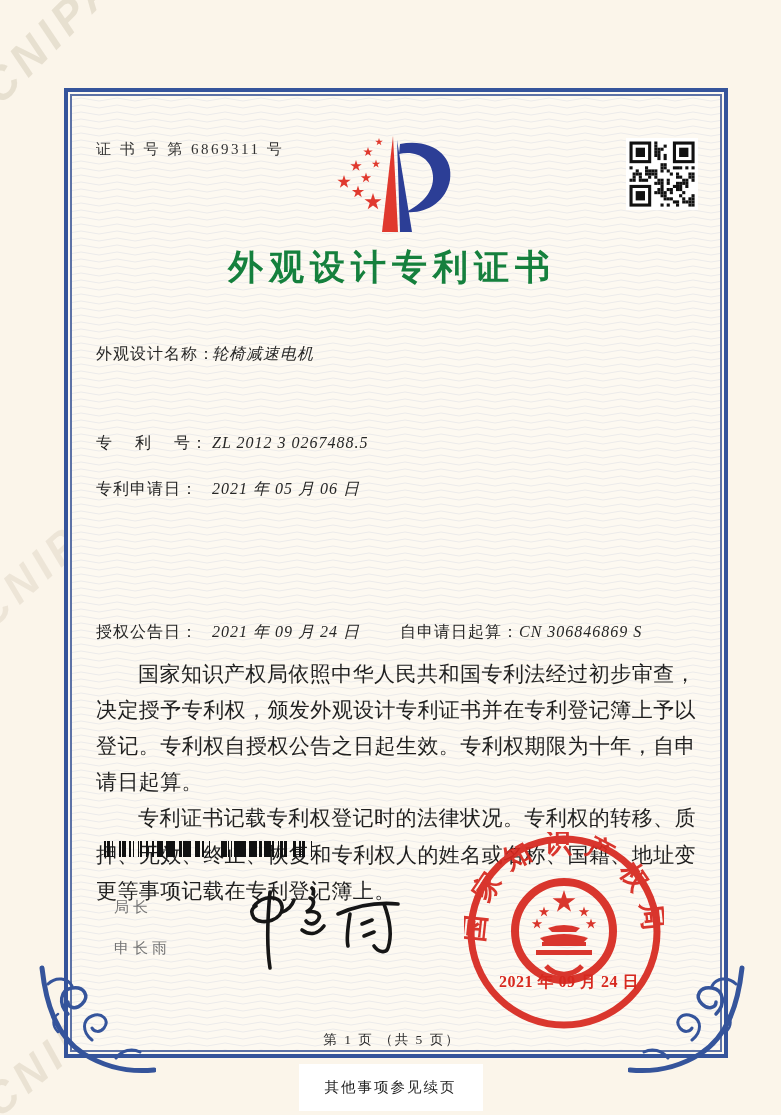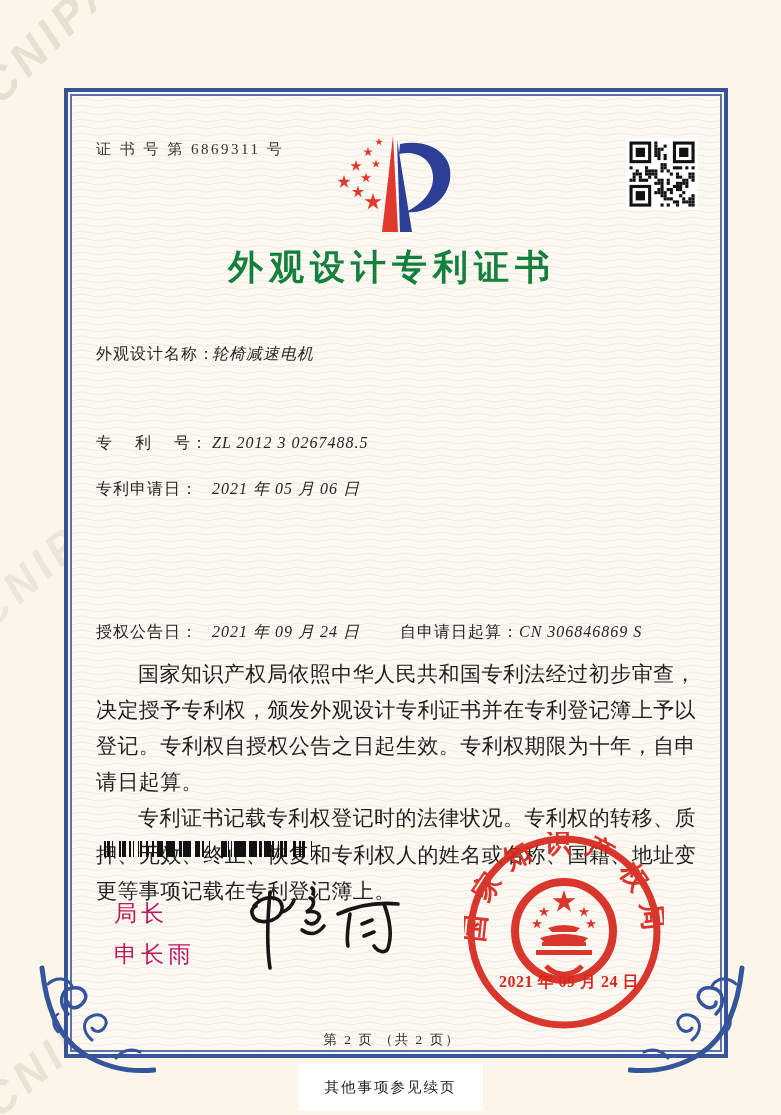--- a/index.html
+++ b/index.html
@@ -29,22 +29,22 @@
          font-weight:bold;color:#15803d;letter-spacing:6px;}
   .field-row{left:96px;font-size:16px;color:#262626;white-space:nowrap;}
   .flabel{display:inline-block;width:116px;white-space:pre;letter-spacing:1px;}
   .fvalue{letter-spacing:1px;font-style:italic;}
   .pair2{position:absolute;left:304px;top:0;}
   .pair2 .flabel{width:auto;}
   .body-text{left:96px;top:656px;width:600px;font-size:21px;line-height:1.72;
              color:#1f1f1f;text-align:justify;}
   .body-text p{margin:0;text-indent:2em;letter-spacing:.4px;}
   .barcode{left:104px;top:841px;}
-  .sig-label{left:114px;font-size:23px;font-family:Liberation Mono, monospace;
-             color:#be185d;letter-spacing:4px;}
+  .sig-label{left:114px;font-size:15px;font-family:Liberation Mono, monospace;
+             color:#737373;letter-spacing:4px;}
   .sig-svg{left:226px;top:868px;}
   .seal{left:464px;top:832px;}
   .seal-date{left:490px;top:972px;width:158px;text-align:center;font-size:16px;
              color:#d7281f;letter-spacing:.5px;font-weight:bold;white-space:nowrap;}
   .page-info{left:64px;top:1031px;width:656px;text-align:center;font-size:13.5px;
              letter-spacing:2px;color:#2c2c2c;}
   .cont-note{left:0;top:1064px;width:781px;text-align:center;}
   .cont-note span{display:inline-block;background:#fff;padding:14px 26px;
              font-size:14.5px;letter-spacing:2px;color:#1f1f1f;}
 </style>
@@ -368,19 +368,19 @@
         <use href="#st2" transform="translate(127,92) scale(5.5)"></use>
         <path d="M76,106 Q100,98 124,106 L120,110 L80,110 Z" stroke="none"></path>
         <path d="M84,96 Q100,90 116,96 L112,100 L88,100 Z" stroke="none"></path>
         <rect x="78" y="110" width="44" height="4" stroke="none"></rect>
         <rect x="72" y="118" width="56" height="5" stroke="none"></rect>
         <path d="M82,134 A24,24 0 0 0 118,134" fill="none" stroke-width="5"></path>
       </g>
     </svg>
     <div class="abs seal-date">2021 年 09 月 24 日</div>
 
-    <div class="abs page-info">第 2 页 （共 2 页）</div>
+    <div class="abs page-info">第 1 页 （共 5 页）</div>
     <div class="abs cont-note">
       <span>其他事项参见续页</span>
     </div>
 
   </div>
 </div>
 
 </body></html>

